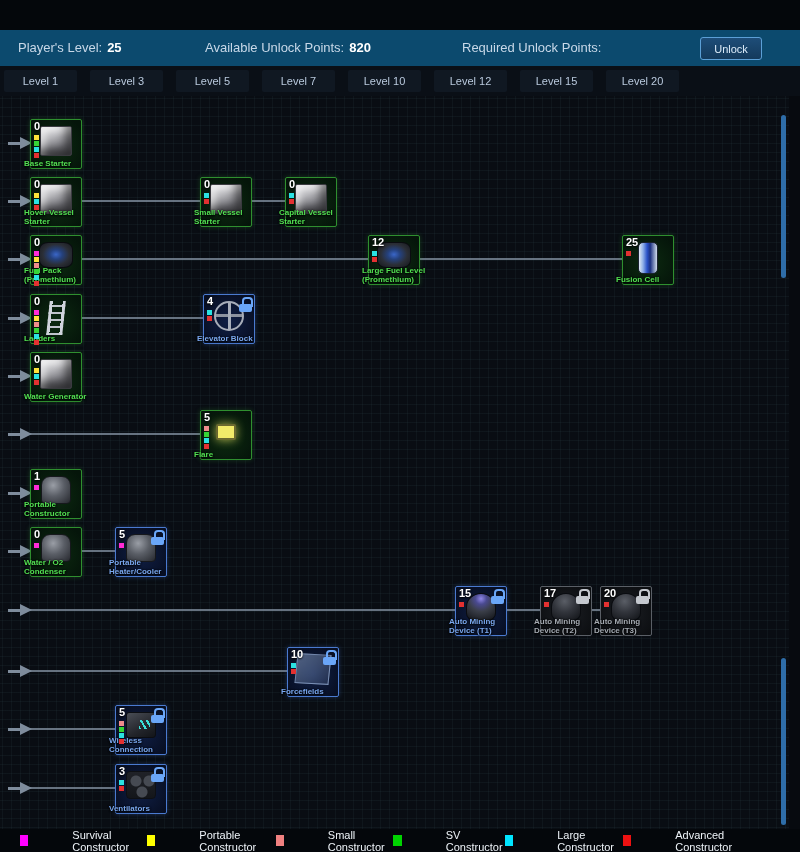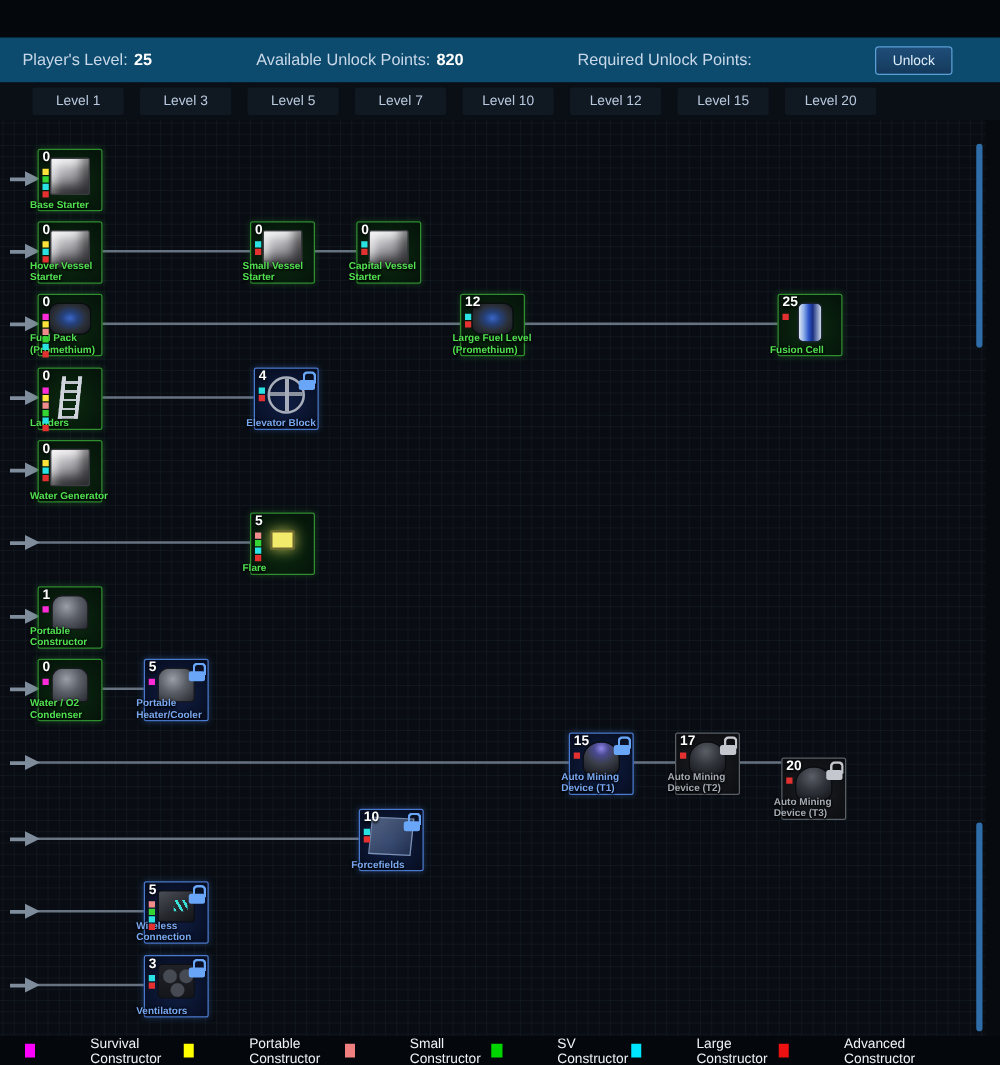--- a/index.html
+++ b/index.html
@@ -20,21 +20,21 @@
   .hdr-item { position:absolute; top:10px; font-size:13px; color:#c8d8e8; white-space:nowrap; }
   .hdr-val { color:#ffffff; font-weight:700; margin-left:5px; }
   #unlock-button { position:absolute; left:700px; top:7px; width:62px; height:23px;
                    background:linear-gradient(#1c4a74,#123least); background:linear-gradient(#1d4c76,#133least); }
   #unlock-button { background:linear-gradient(#1e4d78,#143a5c); border:1px solid #5c9fd6; border-radius:3px;
                    color:#dcecfa; font-size:11px; display:flex; align-items:center; justify-content:center;
                    cursor:pointer; }
 
   
   #level-row { position:absolute; left:0; top:66px; width:800px; height:30px; background:#0a0f16;
-               display:flex; align-items:center; padding-left:26px; gap:13px; }
+               display:flex; align-items:center; padding-left:4px; gap:13px; }
   .level-box { width:73px; height:22px; background:rgba(18,26,36,0.85); border-radius:2px;
                display:flex; align-items:center; justify-content:center;
                color:#b9c9dd; font-size:11px; }
 
   
   #tree { position:absolute; left:0; top:96px; width:800px; height:733px; background:#090d13;
           background-image:
             linear-gradient(rgba(70,100,110,0.10) 1px, transparent 1px),
             linear-gradient(90deg, rgba(70,100,110,0.10) 1px, transparent 1px);
           background-size:9px 9px; background-position:2px 2px; }
@@ -362,21 +362,21 @@
       </div>
       <div class="node locked" style="left: 540px; top: 490px;">
         <div class="cost">17</div>
         <div class="squares">
           <i style="background: rgb(227, 49, 49);"></i>
         </div>
         <div class="icon icon-dome"></div>
         <div class="lock"></div>
         <div class="label">Auto Mining Device (T2)</div>
       </div>
-      <div class="node locked" style="left: 625px; top: 490px; margin-top: 20px;">
+      <div class="node locked" style="left: 600px; top: 490px;">
         <div class="cost">20</div>
         <div class="squares">
           <i style="background: rgb(227, 49, 49);"></i>
         </div>
         <div class="icon icon-dome"></div>
         <div class="lock"></div>
         <div class="label">Auto Mining Device (T3)</div>
       </div>
       <div class="node available" style="left: 287px; top: 551px;">
         <div class="cost">10</div>

